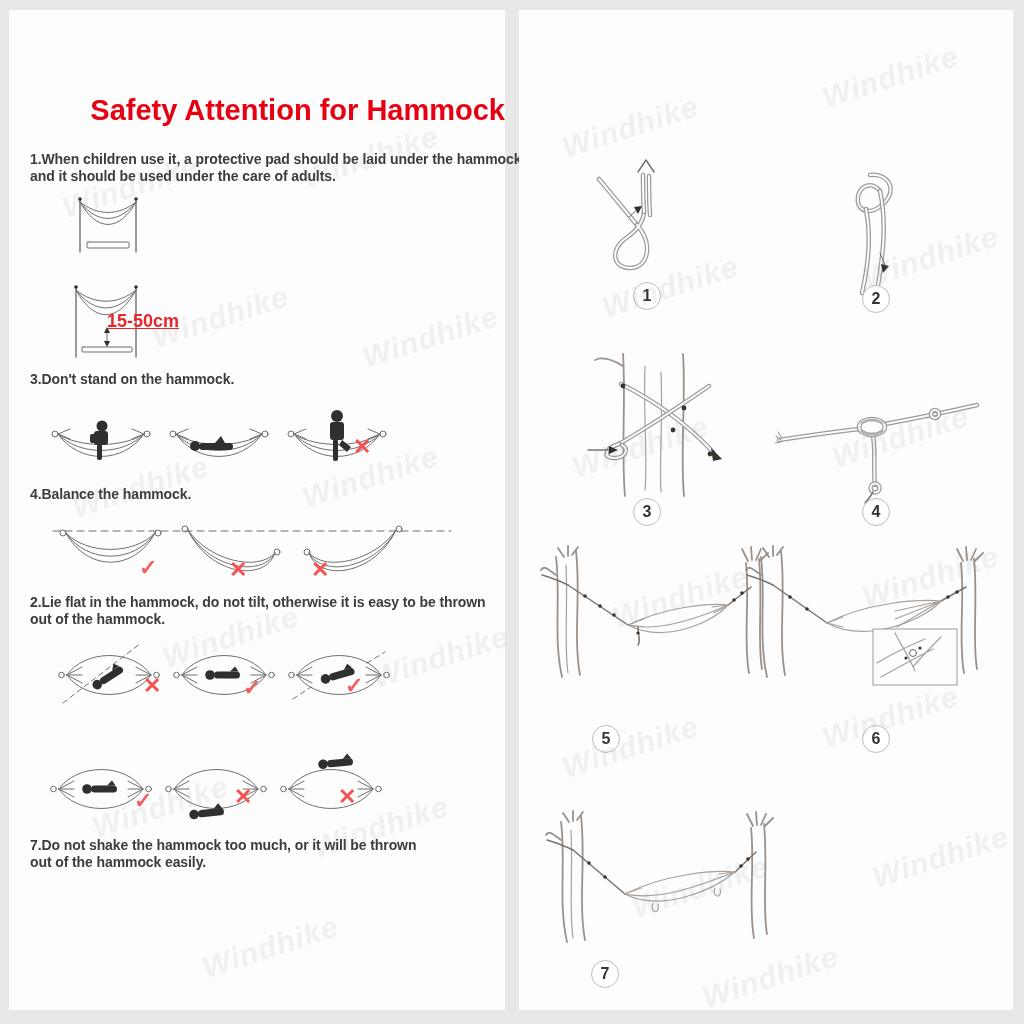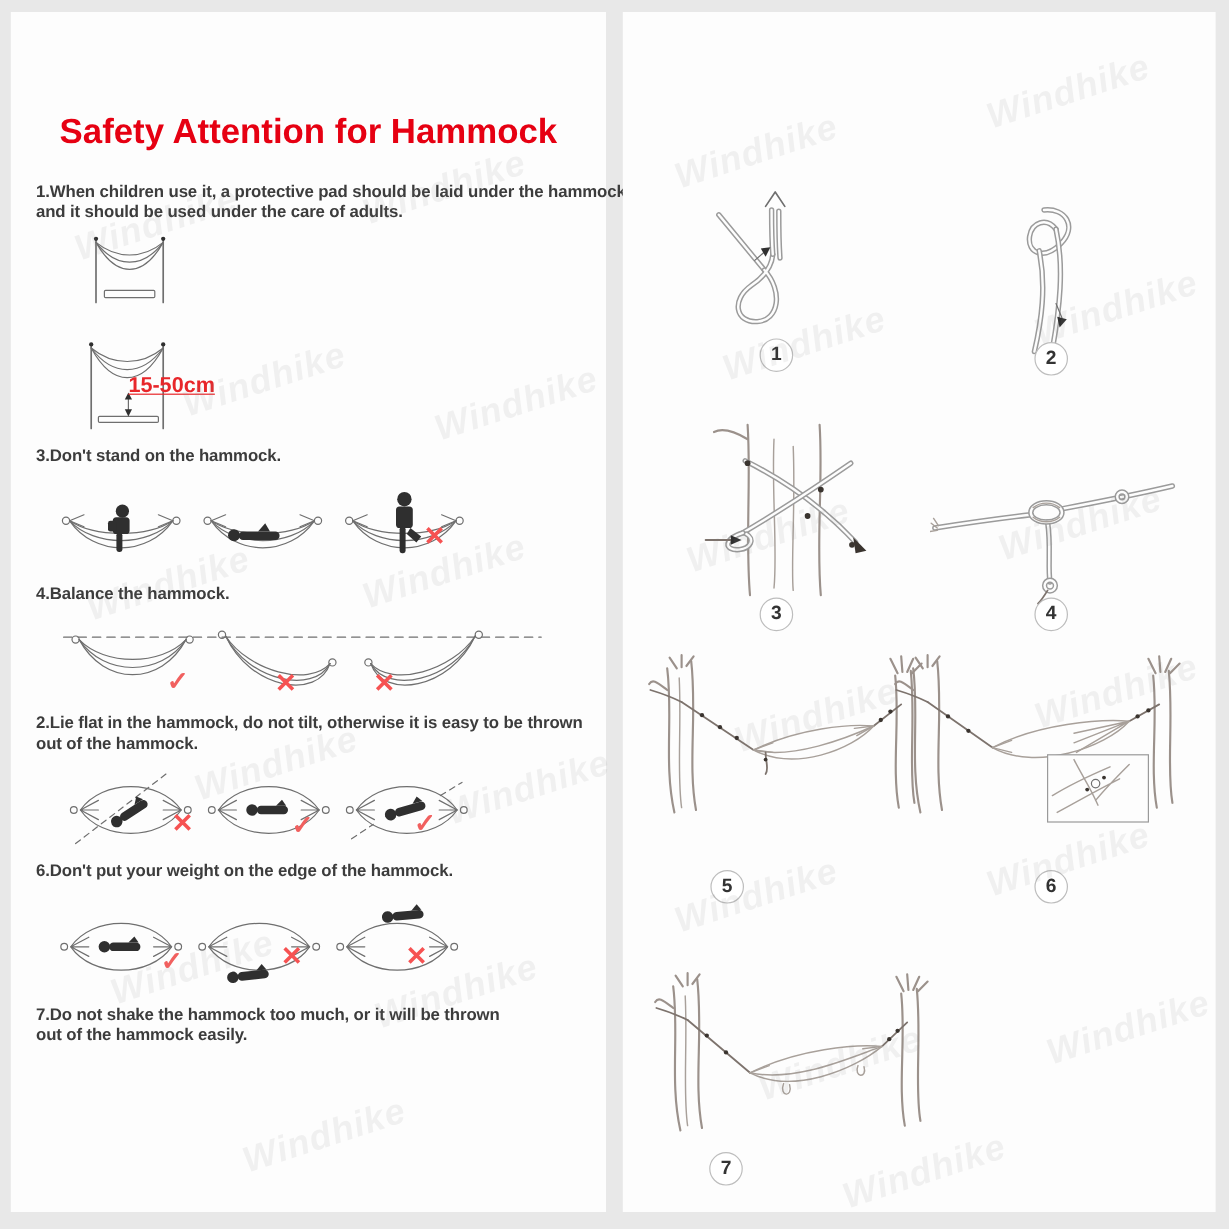--- a/index.html
+++ b/index.html
@@ -8,21 +8,21 @@
   .panel{position:absolute;top:10px;height:1000px;background:#fdfdfd;}
   .panel.left{left:9px;width:496px;}
   .panel.right{left:519px;width:494px;}
 
   
   .wm{position:absolute;font-style:italic;font-weight:bold;font-size:30px;
       color:rgba(125,125,125,0.10);transform:rotate(-18deg);letter-spacing:1px;
       pointer-events:none;white-space:nowrap;}
 
   
-  .safety-title{position:absolute;top:84px;left:0;width:100%;text-align:center;margin:0;
+  .safety-title{position:absolute;top:84px;left:0;width:100%;text-align:right;margin:0;
       font-size:29px;font-weight:bold;color:#e60012;letter-spacing:0px;}
   .item{position:absolute;left:21px;margin:0;font-size:14px;font-weight:bold;color:#3c3c3c;
       line-height:1.22;white-space:pre;letter-spacing:-0.1px;}
   .note{position:absolute;left:21px;margin:0;font-size:13.5px;font-weight:bold;color:#f0453f;
       line-height:1.55;white-space:pre;letter-spacing:-0.1px;}
   .distance-label{position:absolute;font-size:18px;font-weight:bold;color:#e8262a;white-space:nowrap;text-decoration:underline;}
 
   .fig{position:absolute;}
   .mark{position:absolute;font-size:22px;font-weight:bold;line-height:1;}
   .mark.check{color:#f1605f;}
@@ -178,21 +178,20 @@
         <path class="ln lnt" stroke-dasharray="5,4" d="M244,62 L262,50 M318,26 L336,15"></path>
         <g transform="translate(290,38) rotate(-16)">
             <use href="#guy5"></use>
           </g>
       </svg>
       <span class="mark cross" style="left:94px;top:38px">✕</span>
       <span class="mark check" style="left:194px;top:40px">✓</span>
       <span class="mark check" style="left:296px;top:38px">✓</span>
     </div>
 
-    <p class="item" style="top:707px">6.Don't put your weight on the edge of the hammock.</p>
 
     <div class="fig" style="left:36px;top:737px">
       <svg width="355" height="92" viewBox="0 0 355 92">
         <use href="#pod5" x="4" y="6"></use>
         <g transform="translate(56,42)">
             <use href="#guy5"></use>
           </g>
         <use href="#pod5" x="119" y="6"></use>
         <g transform="translate(163,66) rotate(-6)">
             <use href="#guy5"></use>

